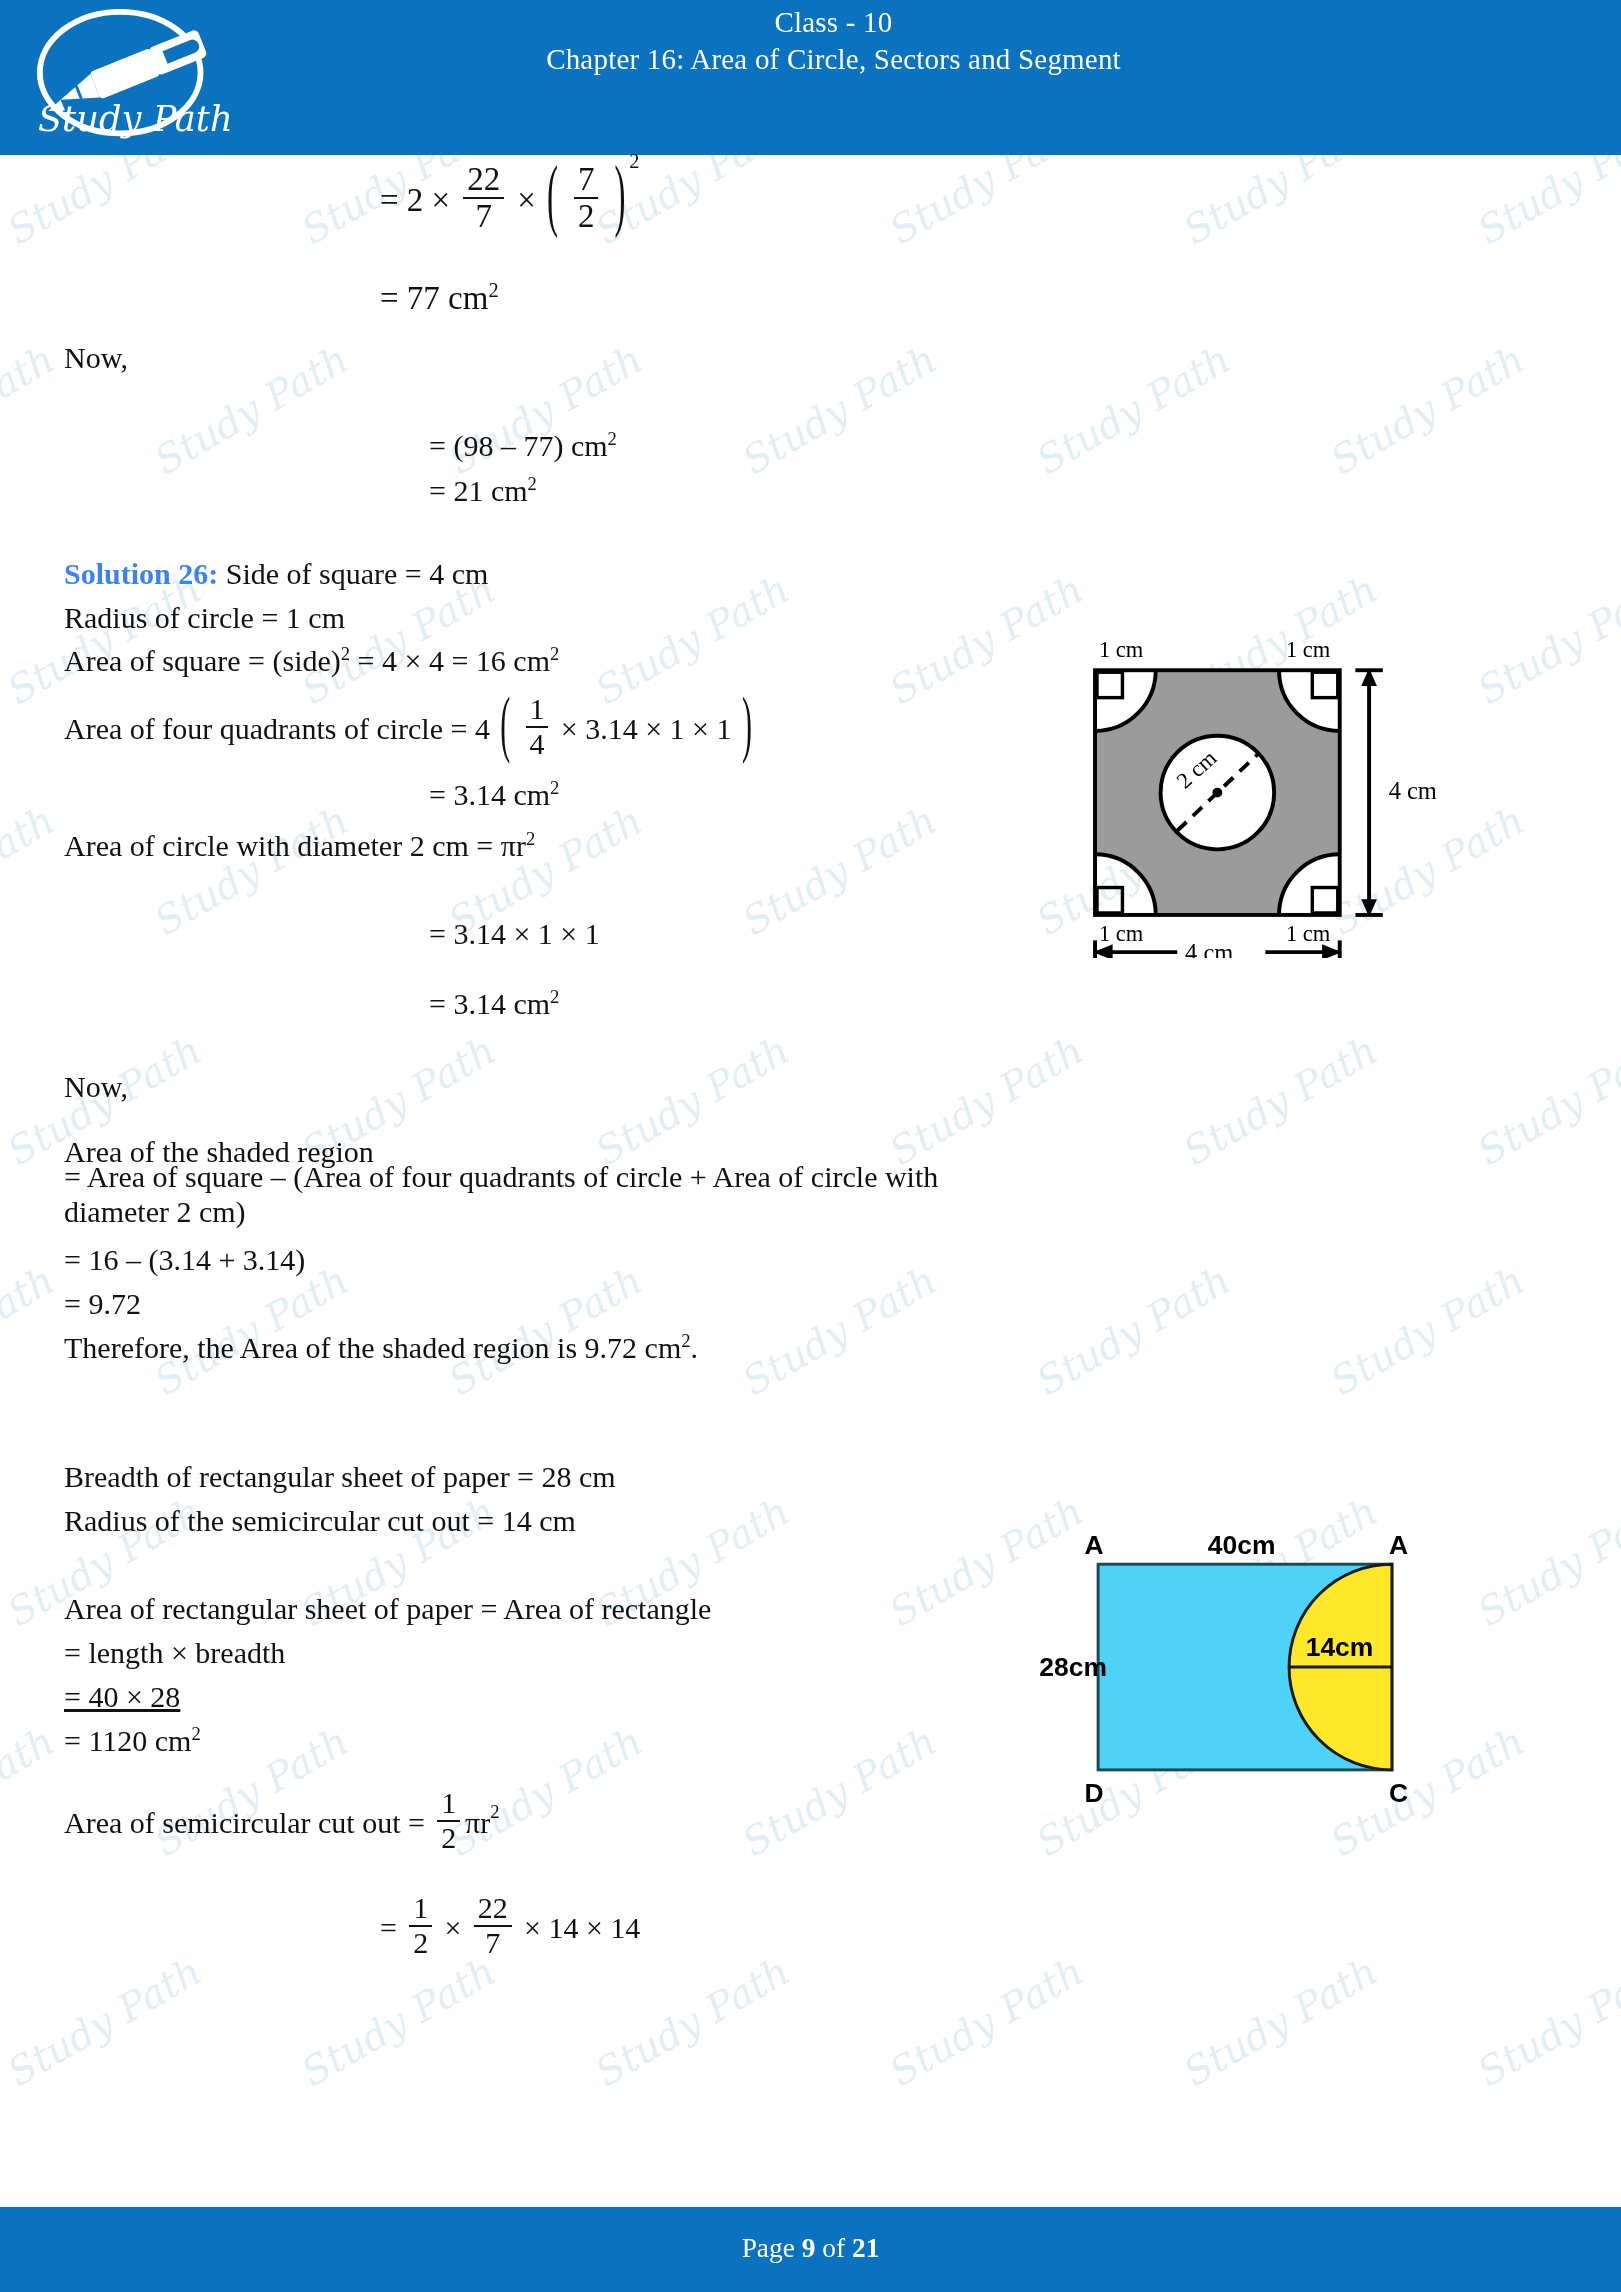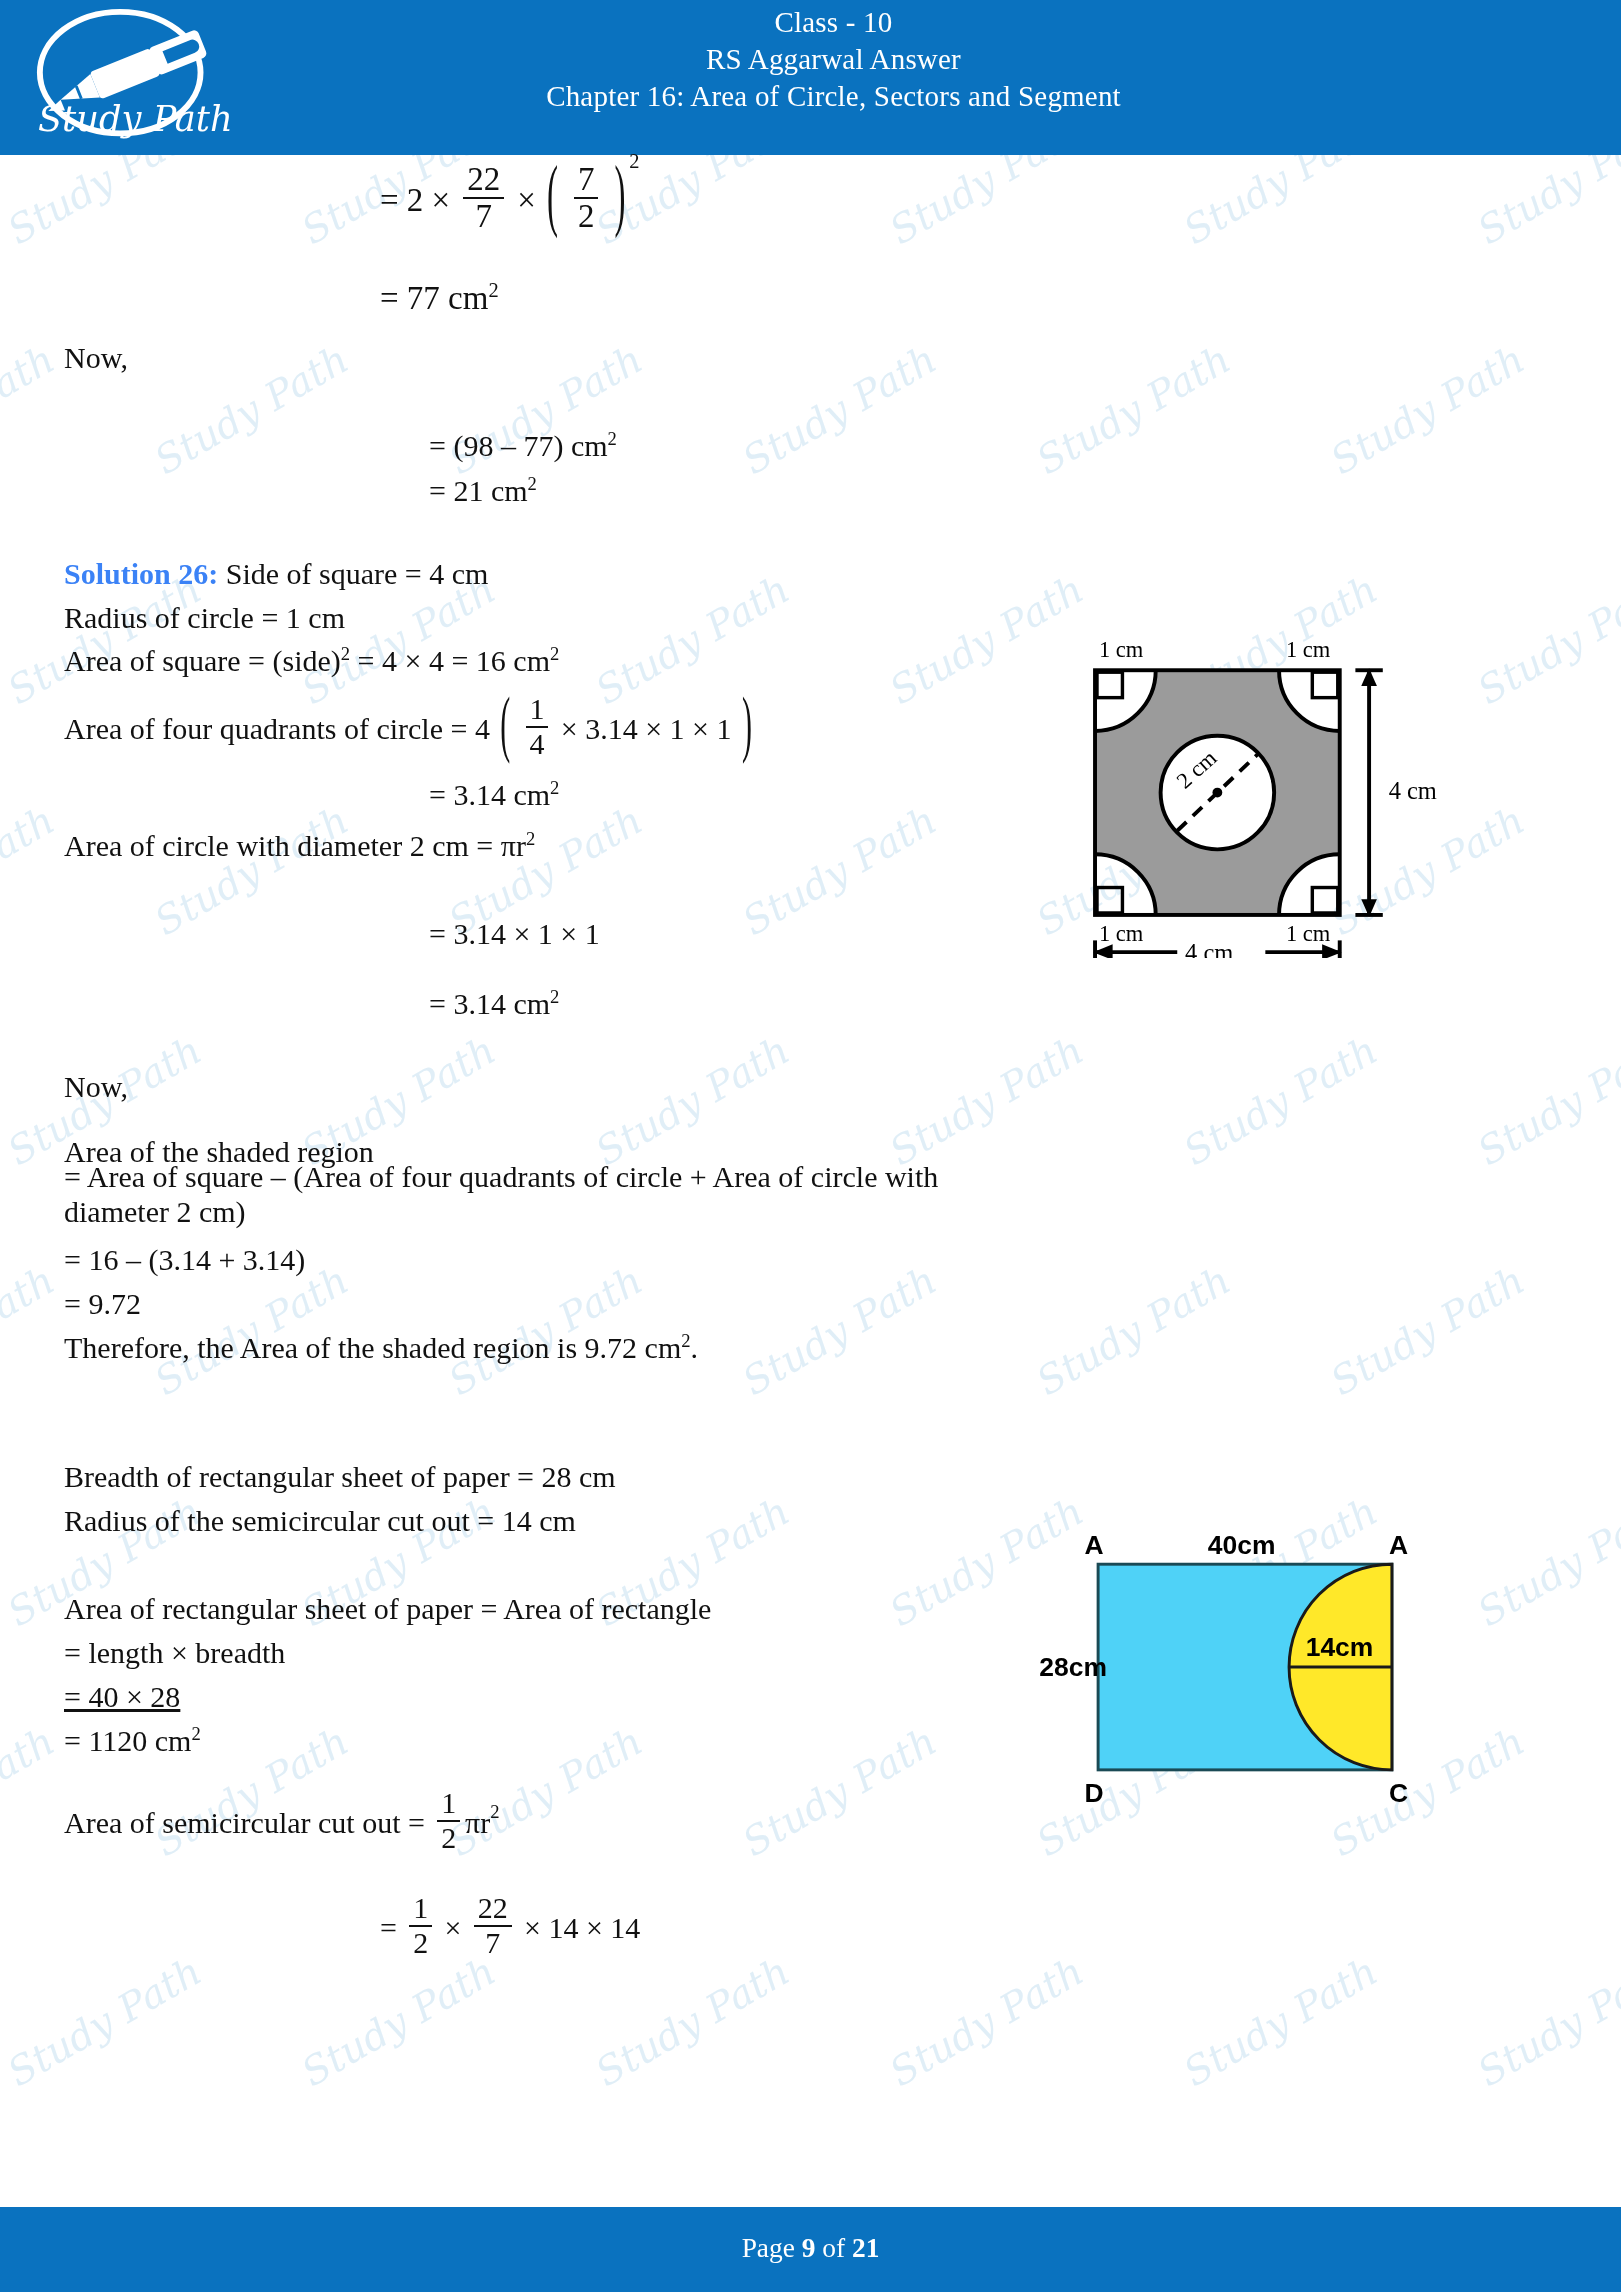--- a/index.html
+++ b/index.html
@@ -193,21 +193,20 @@
           <path d="M149 64 h30 a4 4 0 0 1 0 14 h-30 z" fill="#0a72bf"></path>
           <path d="M72 58 L34 71 L72 84 Z" fill="#ffffff"></path>
           <path d="M34 71 L18 77 L34 83 Z" fill="#ffffff"></path>
           <line x1="54" y1="64" x2="54" y2="78" stroke="#0a72bf" stroke-width="3"></line>
         </g>
         <text x="16" y="128" font-family="DejaVu Serif, serif" font-style="italic" font-size="36" fill="#ffffff">Study Path</text>
       </svg>
     </div>
     <div id="header-titles">
       <div class="hd-line" id="hd-class">Class - 10</div>
-      <div class="hd-line" id="hd-book">RS Aggarwal Answer</div>
       <div class="hd-line" id="hd-chapter">Chapter 16: Area of Circle, Sectors and Segment</div>
     </div>
   </div>
 
   <div id="watermarks">
       <div class="wm" style="left: 0px; top: 59px; color: rgb(223, 238, 247);">Study Path</div>
       <div class="wm" style="left: 294px; top: 59px; color: rgb(223, 238, 247);">Study Path</div>
       <div class="wm" style="left: 588px; top: 59px; color: rgb(223, 238, 247);">Study Path</div>
       <div class="wm" style="left: 882px; top: 59px; color: rgb(223, 238, 247);">Study Path</div>
       <div class="wm" style="left: 1176px; top: 59px; color: rgb(223, 238, 247);">Study Path</div>

